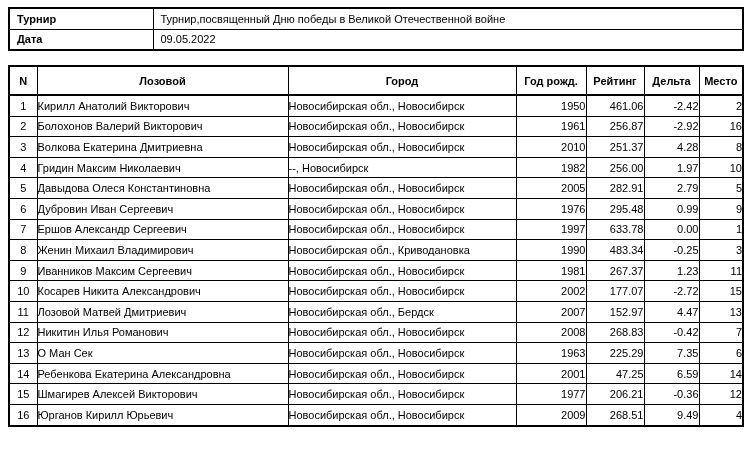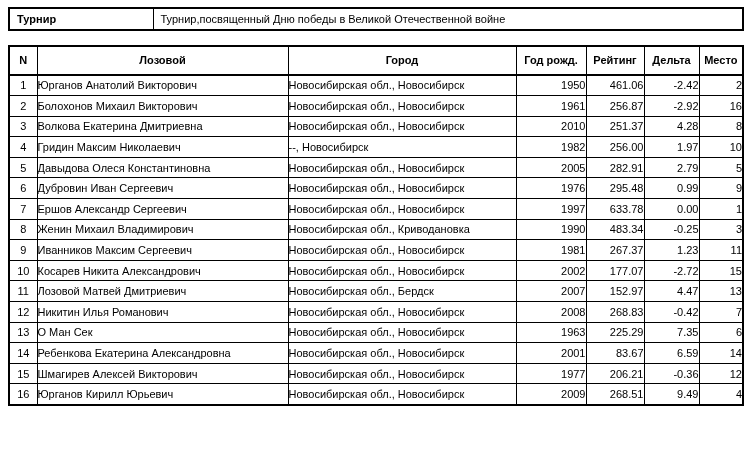--- a/index.html
+++ b/index.html
@@ -71,20 +71,24 @@
 
   <table class="info-table">
     <colgroup>
       <col style="width:144px">
       <col style="width:590px">
     </colgroup>
     <tbody id="info-body">
         <tr>
           <td class="info-label">Турнир</td>
           <td class="info-value">Турнир,посвященный Дню победы в Великой Отечественной войне</td>
+        </tr>
+        <tr>
+          <td class="info-label">Дата</td>
+          <td class="info-value">09.05.2022</td>
         </tr>
       </tbody>
   </table>
 
   <table class="results-table">
     <colgroup>
       <col style="width:28px">
       <col style="width:251px">
       <col style="width:228px">
       <col style="width:70px">
@@ -99,30 +103,30 @@
           <th>Город</th>
           <th>Год рожд.</th>
           <th>Рейтинг</th>
           <th>Дельта</th>
           <th>Место</th>
         </tr>
     </thead>
     <tbody id="results-body">
         <tr>
           <td class="c-center">1</td>
-          <td class="c-left">Юрганов Анатолий Викторович</td>
+          <td class="c-left">Кирилл Анатолий Викторович</td>
           <td class="c-left">Новосибирская обл., Новосибирск</td>
           <td class="c-right">1950</td>
           <td class="c-right">461.06</td>
           <td class="c-right">-2.42</td>
           <td class="c-right">2</td>
         </tr>
         <tr>
           <td class="c-center">2</td>
-          <td class="c-left">Болохонов Михаил Викторович</td>
+          <td class="c-left">Болохонов Валерий Викторович</td>
           <td class="c-left">Новосибирская обл., Новосибирск</td>
           <td class="c-right">1961</td>
           <td class="c-right">256.87</td>
           <td class="c-right">-2.92</td>
           <td class="c-right">16</td>
         </tr>
         <tr>
           <td class="c-center">3</td>
           <td class="c-left">Волкова Екатерина Дмитриевна</td>
           <td class="c-left">Новосибирская обл., Новосибирск</td>
@@ -219,21 +223,21 @@
           <td class="c-right">1963</td>
           <td class="c-right">225.29</td>
           <td class="c-right">7.35</td>
           <td class="c-right">6</td>
         </tr>
         <tr>
           <td class="c-center">14</td>
           <td class="c-left">Ребенкова Екатерина Александровна</td>
           <td class="c-left">Новосибирская обл., Новосибирск</td>
           <td class="c-right">2001</td>
-          <td class="c-right">83.67</td>
+          <td class="c-right">47.25</td>
           <td class="c-right">6.59</td>
           <td class="c-right">14</td>
         </tr>
         <tr>
           <td class="c-center">15</td>
           <td class="c-left">Шмагирев Алексей Викторович</td>
           <td class="c-left">Новосибирская обл., Новосибирск</td>
           <td class="c-right">1977</td>
           <td class="c-right">206.21</td>
           <td class="c-right">-0.36</td>

